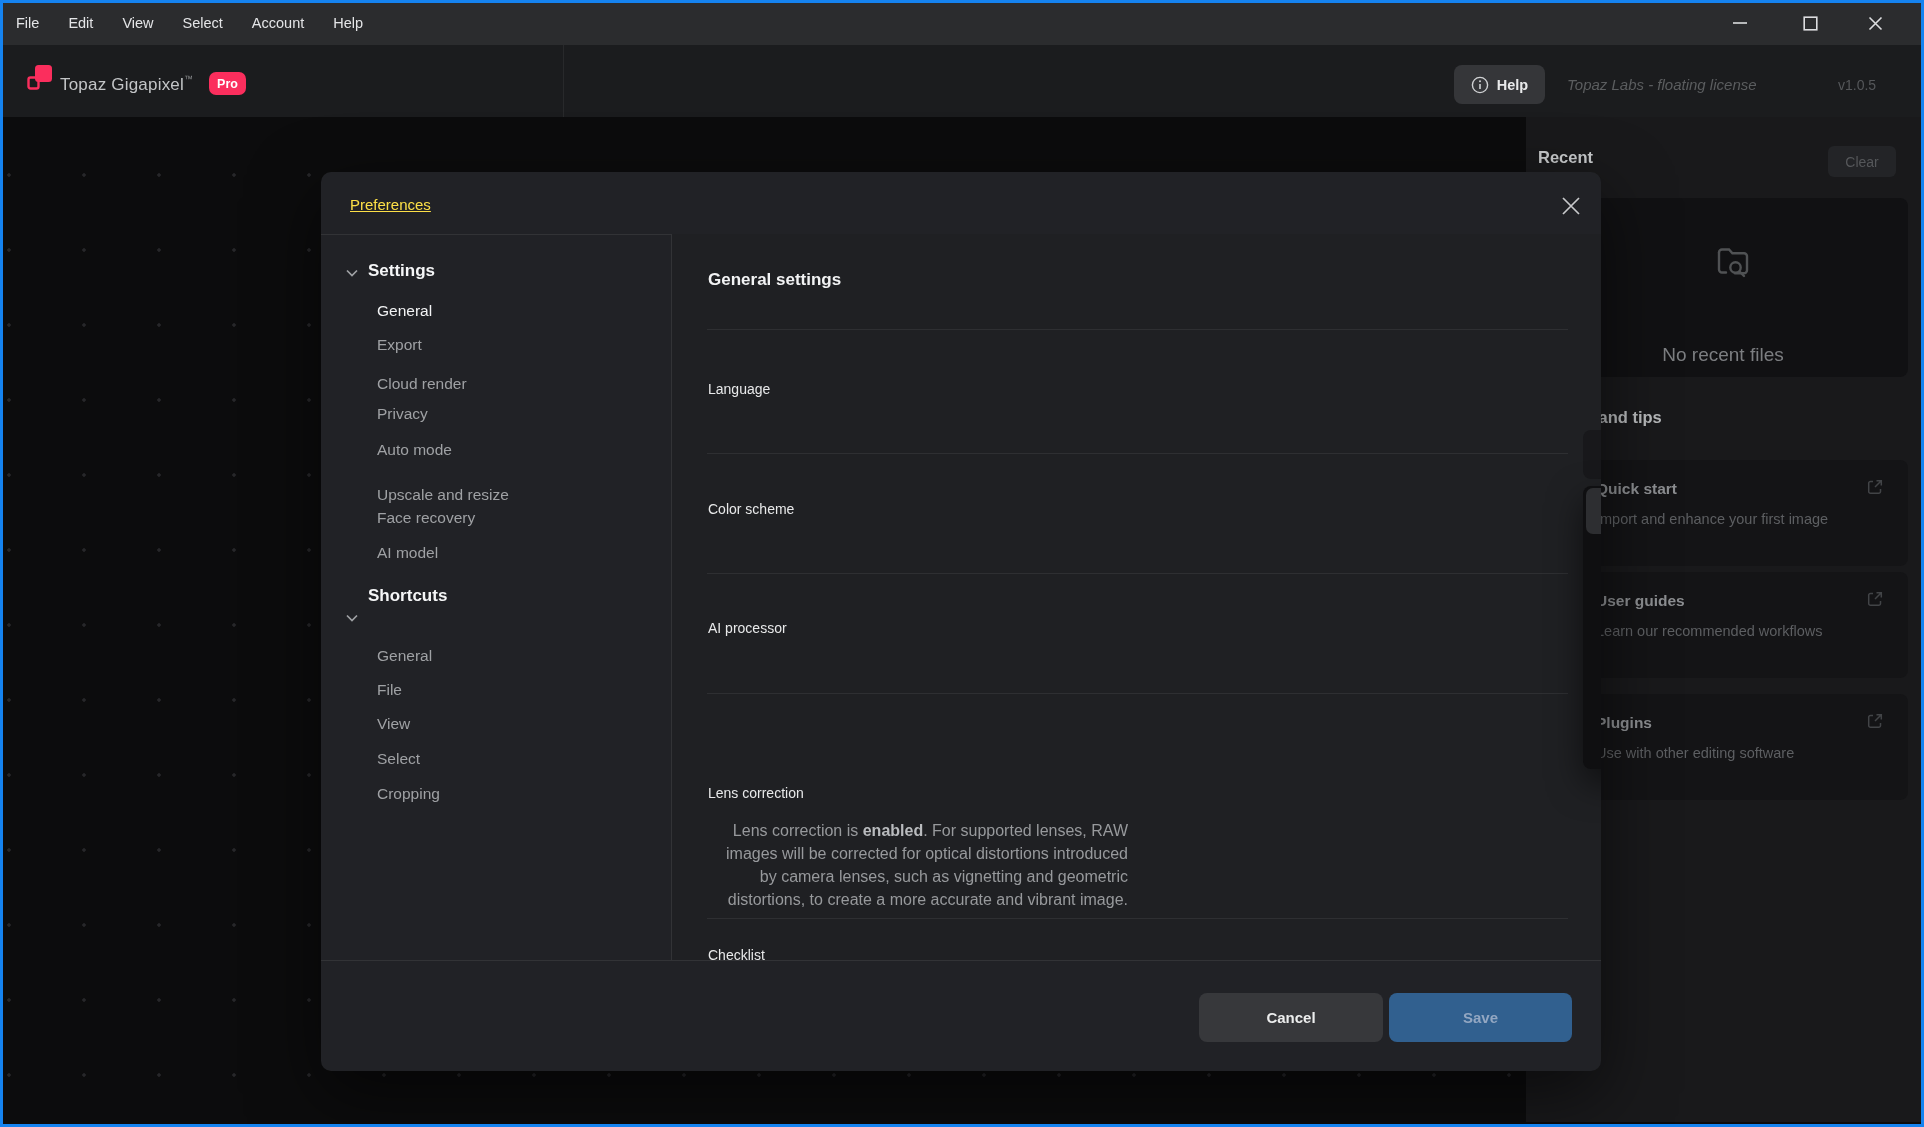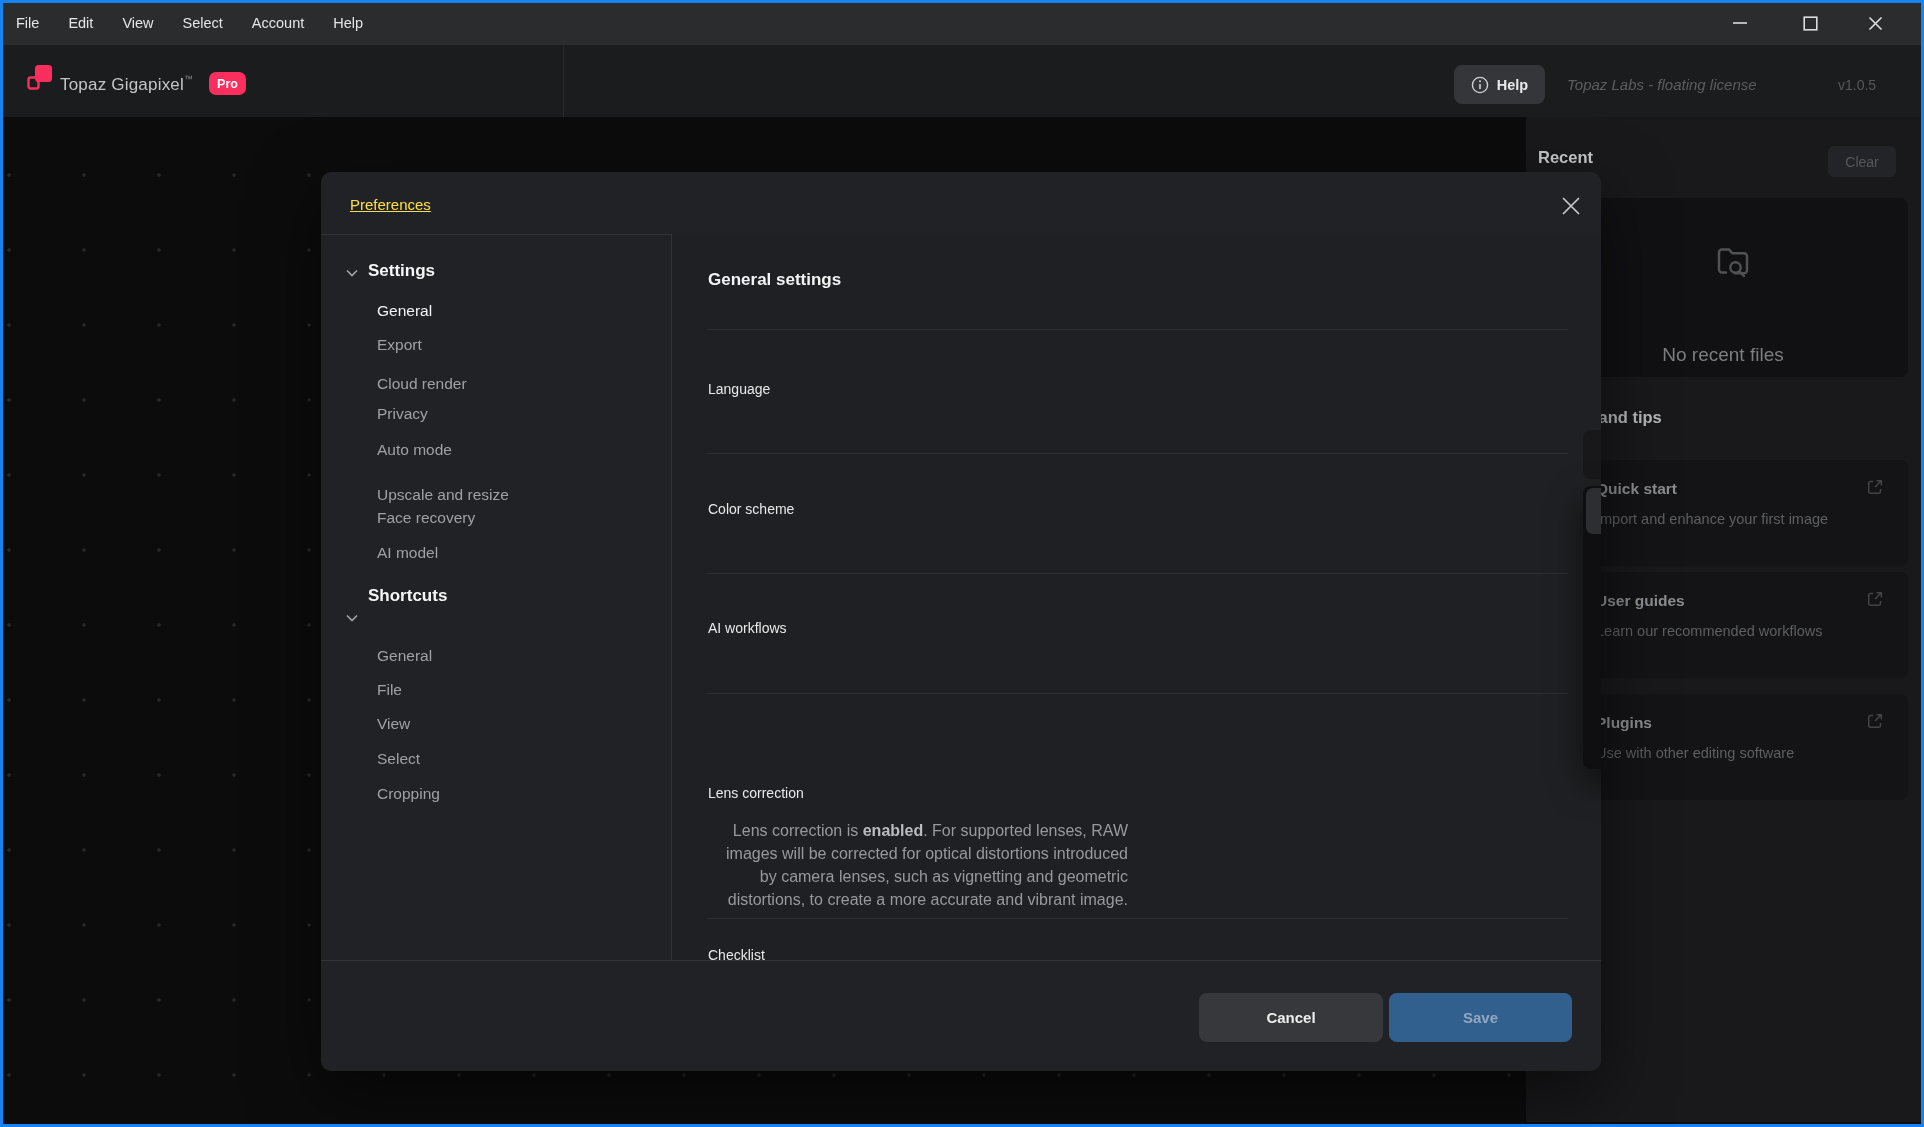--- a/index.html
+++ b/index.html
@@ -214,21 +214,21 @@
     <div id="dlg-content-clip" class="abs">
       <div id="content-heading" class="abs">General settings</div>
       <div class="row-divider" style="top:95px;"></div>
 
       <div class="row-label" style="top:147px;">Language</div>
       <div class="row-divider" style="top:219px;"></div>
 
       <div class="row-label" style="top:267px;">Color scheme</div>
       <div class="row-divider" style="top:339px;"></div>
 
-      <div class="row-label" style="top:386px;">AI workflows</div>
+      <div class="row-label" style="top:386px;">AI processor</div>
       <div class="row-divider" style="top:459px;"></div>
 
       <div class="row-label" style="top:551px;">Lens correction</div>
       <div id="lens-desc"><span>Lens correction is </span><b>enabled</b><span>. For supported lenses, RAW images will be corrected for optical distortions introduced by camera lenses, such as vignetting and geometric distortions, to create a more accurate and vibrant image.</span></div>
 
       <div class="row-divider" style="top:684px;"></div>
 
       <div class="row-label" style="top:713px;">Checklist</div>
 
       <div id="language-select">

